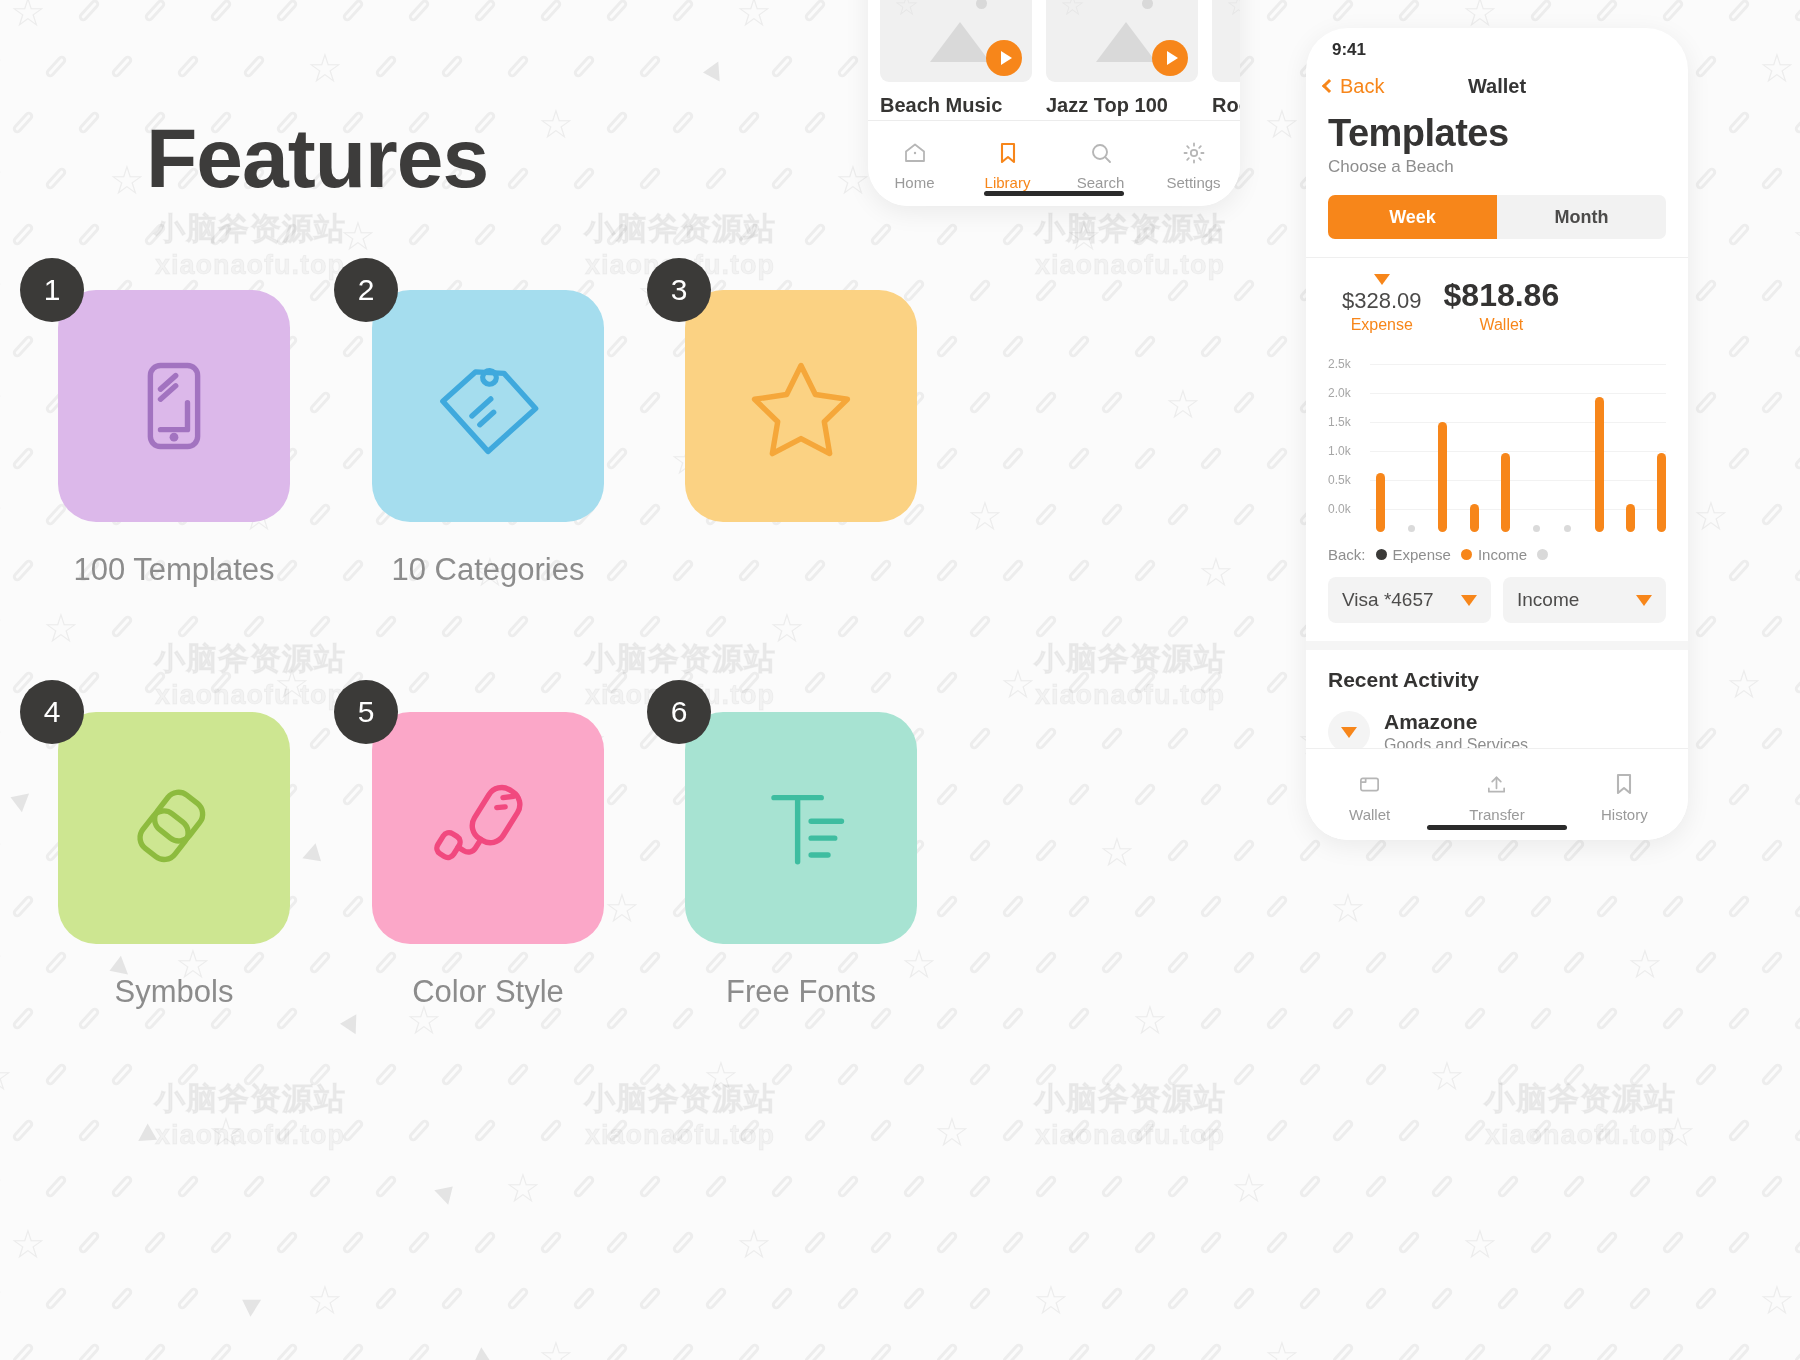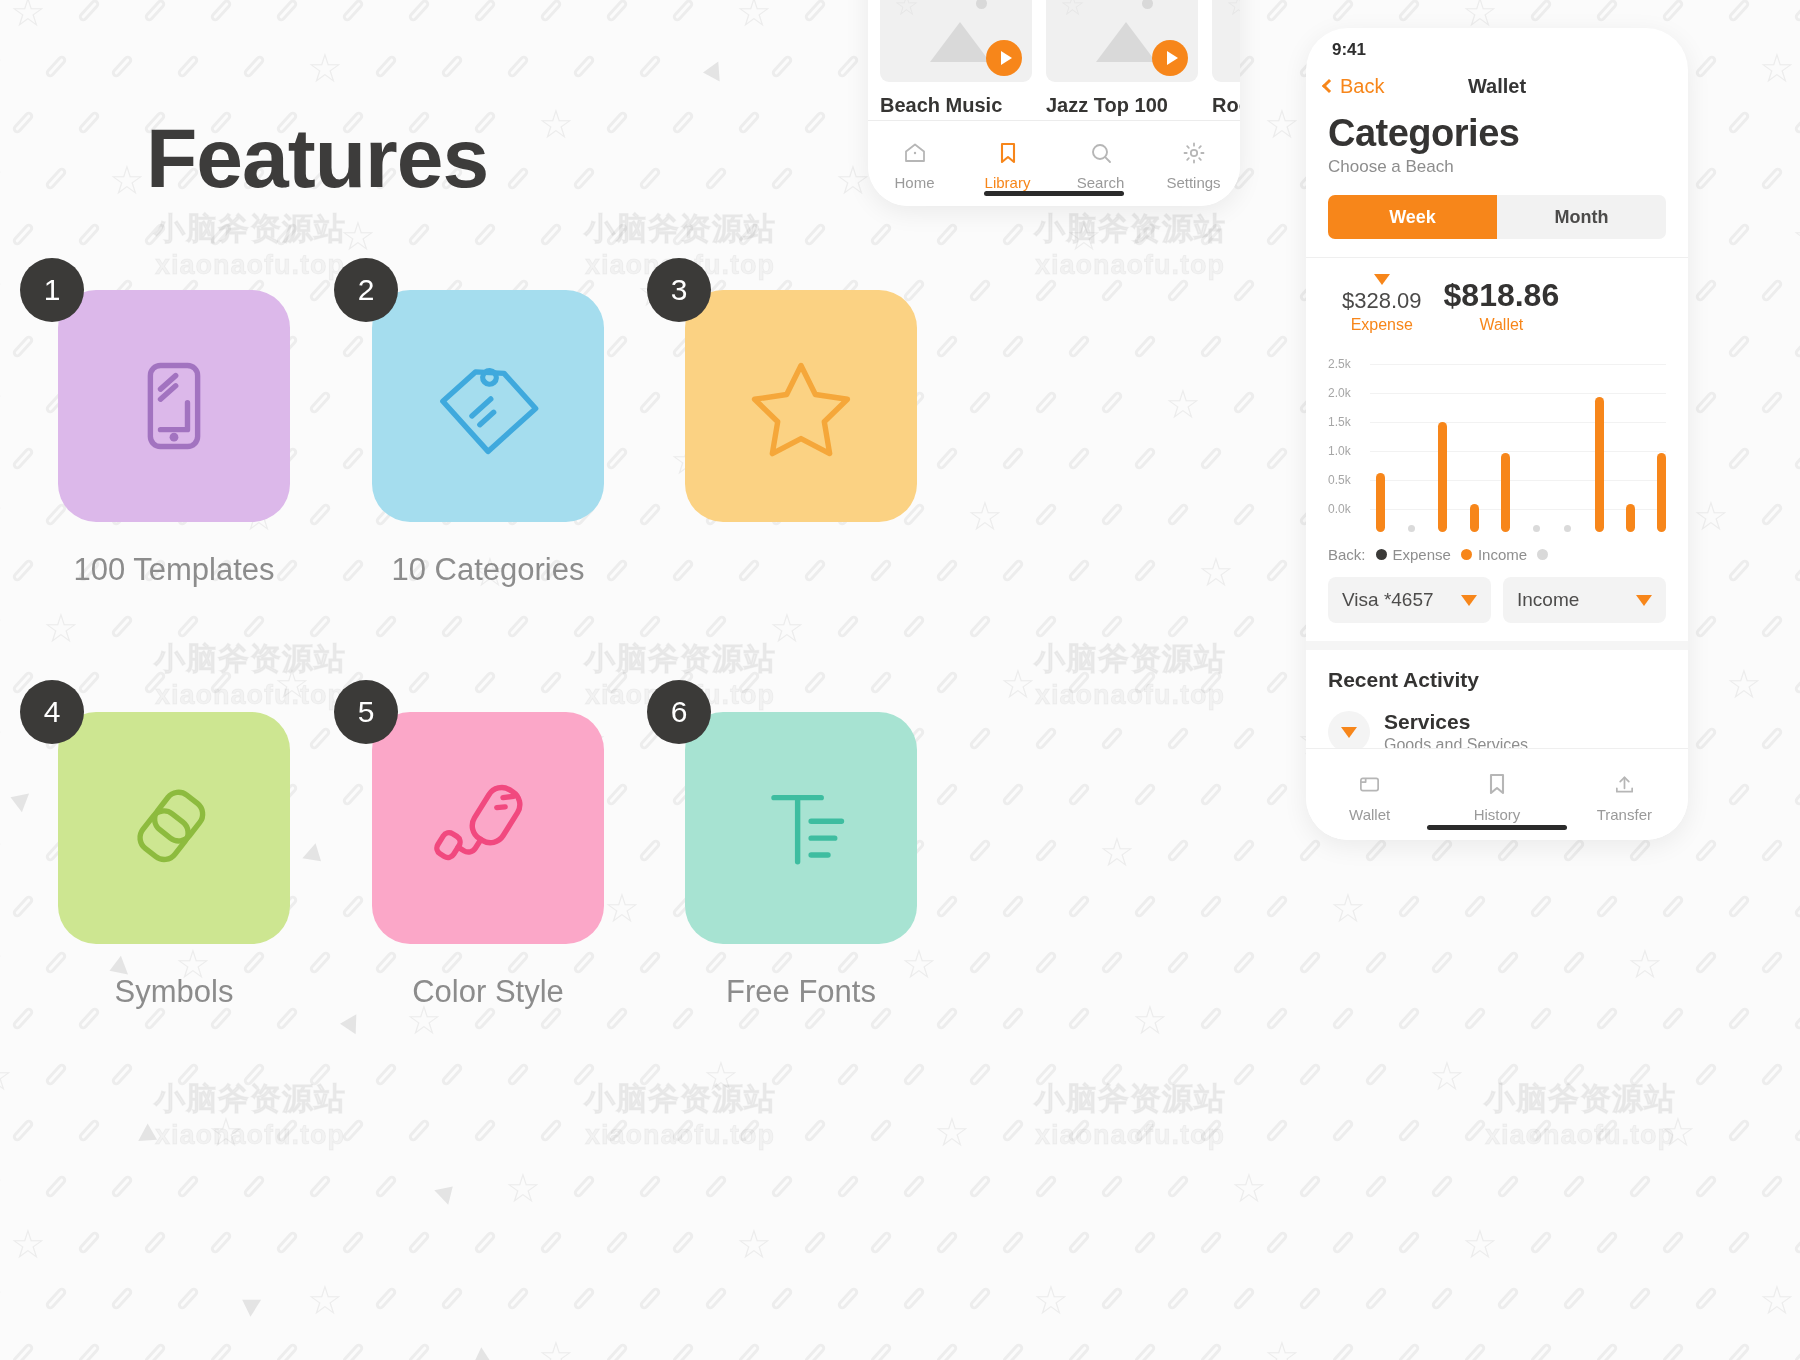--- a/index.html
+++ b/index.html
@@ -1347,21 +1347,21 @@
     <div class="w-status">9:41</div>
 
     <div class="w-nav">
       <div class="w-back">
         <i class="chev"></i>
         <span>Back</span>
       </div>
       <div class="w-navtitle">Wallet</div>
     </div>
 
-    <div class="w-h1">Categories</div>
+    <div class="w-h1">Templates</div>
     <div class="w-sub">Choose a Beach</div>
 
     <div class="seg" id="seg">
     <div class="seg-item active">
       <span>Week</span>
     </div>
     <div class="seg-item ">
       <span>Month</span>
     </div>
       </div>
@@ -1449,45 +1449,45 @@
           <i class="caretd"></i>
         </div>
       </div>
     </div>
 
     <div class="recent">
       <h3>Recent Activity</h3>
       <div class="activity">
         <div class="act-ico"></div>
         <div>
-          <div class="act-name">Services</div>
+          <div class="act-name">Amazone</div>
           <div class="act-sub">Goods and Services</div>
         </div>
       </div>
     </div>
 
     <div class="w-tabbar" id="wallet-tabs">
     <div class="wtab">
       <span><svg viewBox="0 0 24 24" width="23" height="23" fill="none" stroke="#b6b6b6" stroke-width="1.8" stroke-linejoin="round">
         <rect x="3" y="5.5" width="18" height="13" rx="2"></rect>
               <path d="M3 9.5 H8 V5.5"></path>
             </svg></span>
       <span>Wallet</span>
     </div>
     <div class="wtab">
-      <span><svg viewBox="0 0 24 24" width="24" height="24" fill="none" stroke="#b6b6b6" stroke-width="2.1" stroke-linecap="round" stroke-linejoin="round">
-        <path d="M6 3 H18 V21 L12 16 L6 21 Z"></path>
-            </svg></span>
-      <span>History</span>
-    </div>
-    <div class="wtab">
       <span><svg viewBox="0 0 24 24" width="23" height="23" fill="none" stroke="#b6b6b6" stroke-width="1.8" stroke-linecap="round" stroke-linejoin="round">
         <path d="M12 16 V4.5"></path>
               <path d="M7.5 9 L12 4.5 L16.5 9"></path>
               <path d="M4 16 v3.5 h16 V16"></path>
             </svg></span>
       <span>Transfer</span>
     </div>
+    <div class="wtab">
+      <span><svg viewBox="0 0 24 24" width="24" height="24" fill="none" stroke="#b6b6b6" stroke-width="2.1" stroke-linecap="round" stroke-linejoin="round">
+        <path d="M6 3 H18 V21 L12 16 L6 21 Z"></path>
+            </svg></span>
+      <span>History</span>
+    </div>
       </div>
     <div class="home-indicator"></div>
   </div>
 
 </div>
 
 </body></html>

